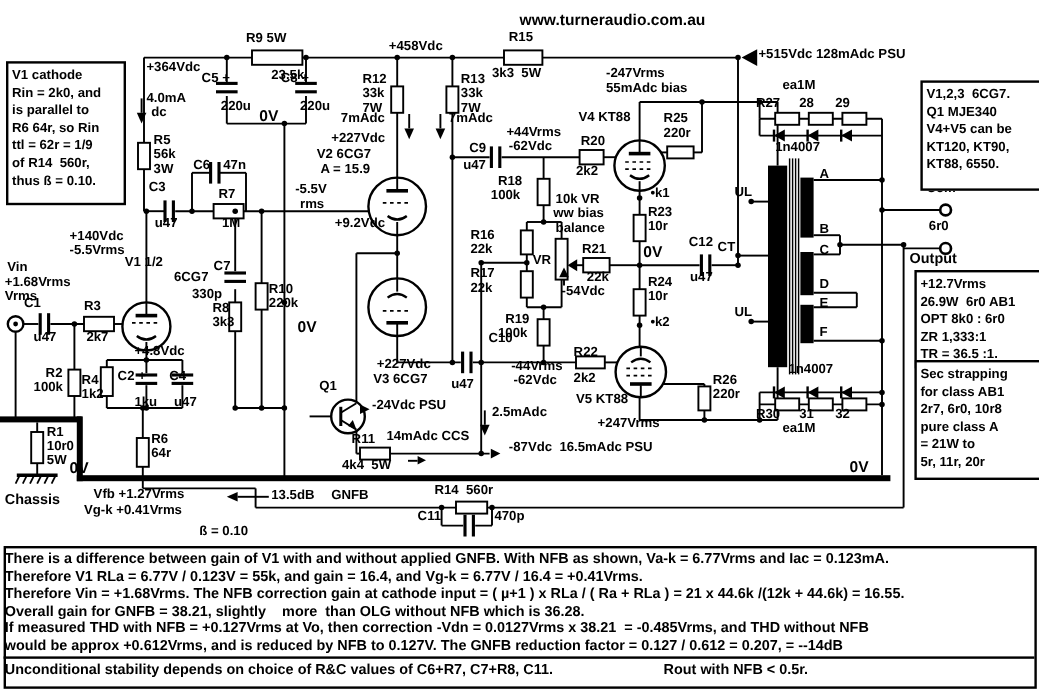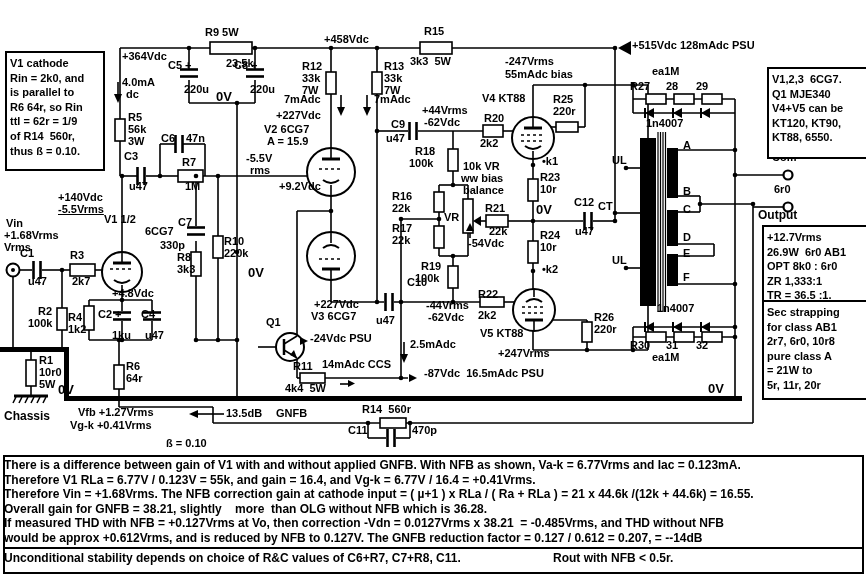--- a/index.html
+++ b/index.html
@@ -13,20 +13,21 @@
              font-weight:bold;font-size:17px;line-height:25px;padding-left:4px;white-space:nowrap;}
   #site-url{position:absolute;left:433px;top:9px;font-weight:bold;font-size:13px;}
   #bottom-box{position:absolute;left:3px;top:455px;width:857px;height:115px;border:2px solid #000;}
   #bottom-divider{position:absolute;left:3px;top:547px;width:859px;height:2px;background:#000;}
   .bline{position:absolute;left:4px;font-weight:bold;font-size:12px;line-height:1;white-space:pre;}
 </style>
 </head>
 <body>
 
 <div id="page">
+  <div id="site-url">www.turneraudio.com.au</div>
   <svg id="wires-svg" width="866" height="578" viewBox="0 0 866 578">
       <rect x="640" y="138" width="16" height="168" fill="#000"></rect>
       <rect x="667" y="148" width="11" height="50" fill="#000"></rect>
       <rect x="667" y="210" width="11" height="36" fill="#000"></rect>
       <rect x="667" y="254" width="11" height="32" fill="#000"></rect>
       <line x1="658" y1="132" x2="658" y2="312" stroke="#000" stroke-width="1.2"></line>
       <line x1="660.5" y1="132" x2="660.5" y2="312" stroke="#000" stroke-width="1.2"></line>
       <line x1="663" y1="132" x2="663" y2="312" stroke="#000" stroke-width="1.2"></line>
       <line x1="665.5" y1="132" x2="665.5" y2="312" stroke="#000" stroke-width="1.2"></line>
       <line x1="120" y1="48" x2="615" y2="48" stroke="#000" stroke-width="1.6"></line>
@@ -354,21 +355,21 @@
       <div class="lab" style="left: 128px; top: 112px;">R5</div>
       <div class="lab" style="left: 128px; top: 124px;">56k</div>
       <div class="lab" style="left: 128px; top: 136px;">3W</div>
       <div class="lab" style="left: 161px; top: 133px;">C6</div>
       <div class="lab" style="left: 186px; top: 133px;">47n</div>
       <div class="lab" style="left: 124px; top: 151px;">C3</div>
       <div class="lab" style="left: 129px; top: 181px;">u47</div>
       <div class="lab" style="left: 182px; top: 157px;">R7</div>
       <div class="lab" style="left: 185px; top: 181px;">1M</div>
       <div class="lab" style="left: 58px; top: 192px;">+140Vdc</div>
-      <div class="lab" style="left: 58px; top: 204px; text-decoration: underline;">-5.5Vrms</div>
+      <div class="lab" style="left: 58px; top: 204px;">-5.5Vrms</div>
       <div class="lab" style="left: 6px; top: 218px;">Vin</div>
       <div class="lab" style="left: 4px; top: 230px;">+1.68Vrms</div>
       <div class="lab" style="left: 4px; top: 242px;">Vrms</div>
       <div class="lab" style="left: 104px; top: 214px;">V1 1/2</div>
       <div class="lab" style="left: 104px; top: 226px; padding-left: 41px;">6CG7</div>
       <div class="lab" style="left: 20px; top: 248px;">C1</div>
       <div class="lab" style="left: 28px; top: 276px;">u47</div>
       <div class="lab" style="left: 70px; top: 250px;">R3</div>
       <div class="lab" style="left: 72px; top: 276px;">2k7</div>
       <div class="lab" style="left: 178px; top: 217px;">C7</div>

